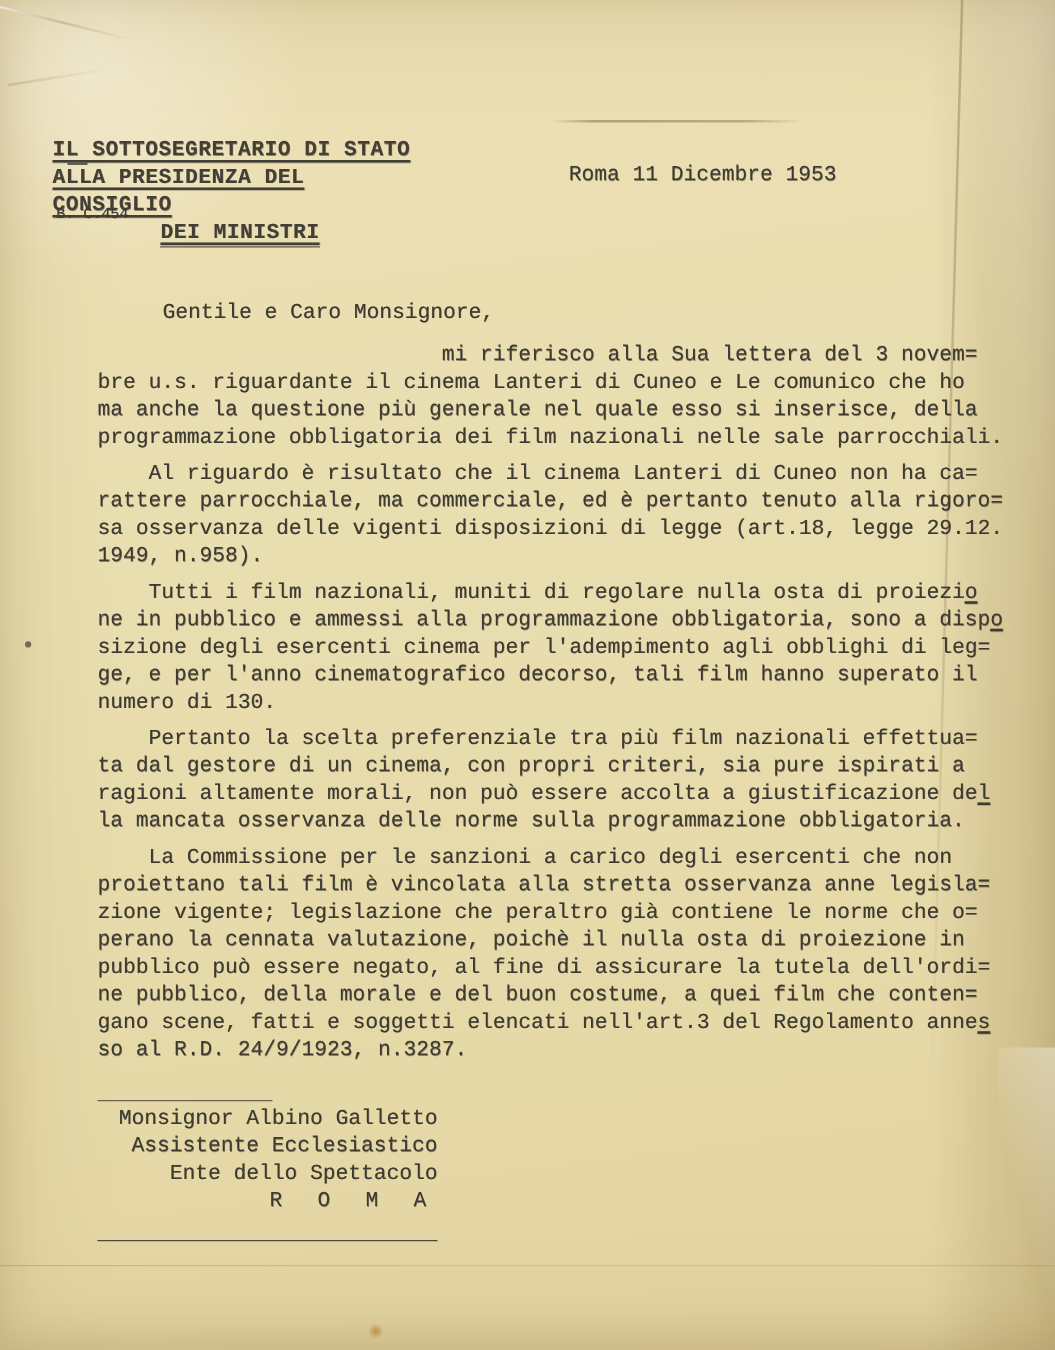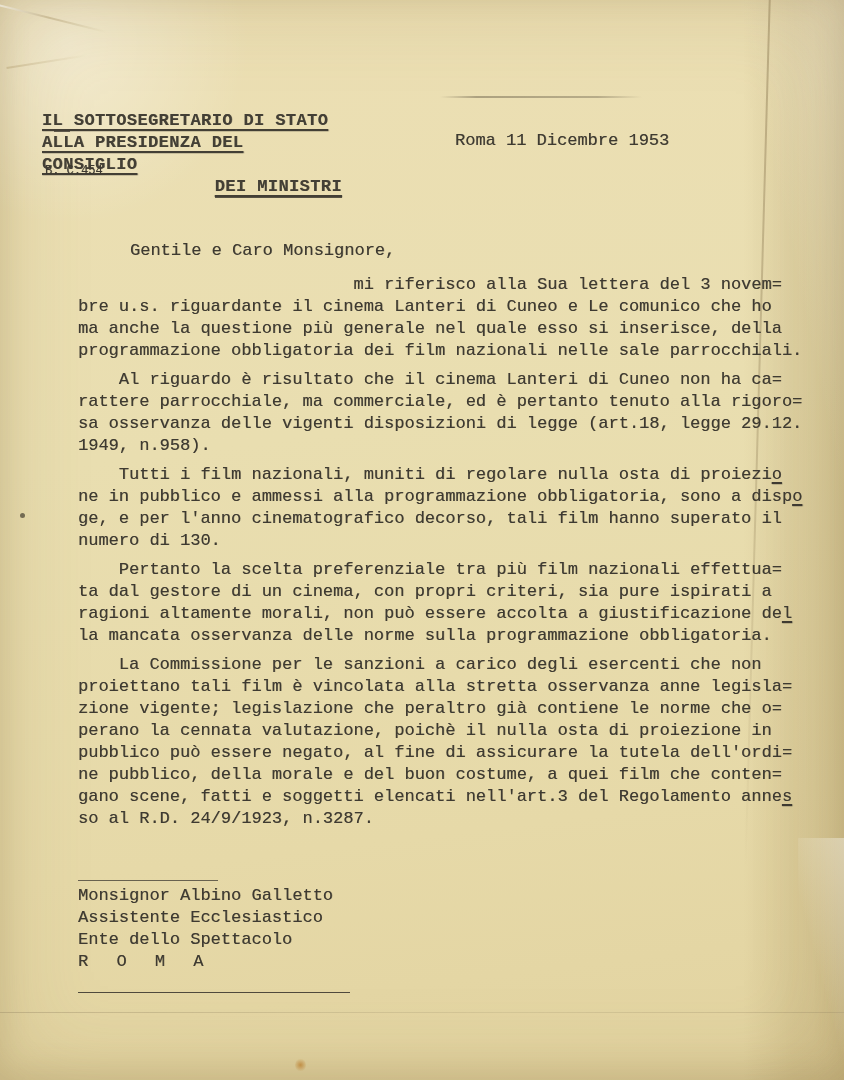--- a/index.html
+++ b/index.html
@@ -38,36 +38,36 @@
     background:linear-gradient(255deg, rgba(255,255,255,0.38), rgba(255,255,255,0) 55%); }
   .stain.dot-left{ position:absolute; left:20px; top:513px; width:5px; height:5px; border-radius:50%;
     background:#57503f; opacity:0.8; }
   .stain.bottom{ position:absolute; left:295px; top:1058px; width:11px; height:14px; border-radius:50%;
     background:radial-gradient(circle, rgba(186,125,44,0.75), rgba(186,125,44,0) 72%); }
 
   
   .letterhead{ position:absolute; left:42px; top:62px; width:300px;
     font-size:17px; line-height:22px; letter-spacing:0.4px; font-weight:bold; color:#433f35;margin-top:48px; }
   .letterhead .lh-line{ text-decoration:underline; text-underline-offset:3.5px; text-decoration-thickness:1.6px; }
-  .letterhead .lh-center{ text-align:right; }
+  .letterhead .lh-center{ text-align:center; }
   .letterhead .lh-center .lh-line{ border-bottom:1.4px solid rgba(67,63,53,0.85); padding-bottom:1px; }
   .underscore-mark{ position:absolute; left:54px; top:130px; width:16px; height:2px; background:rgba(67,63,53,0.8); }
 
   .dateline{ position:absolute; left:455px; top:131px; font-size:17px; }
   .reference{ position:absolute; left:45px; top:164px; font-size:12px; }
   .salutation{ position:absolute; left:130px; top:241px; font-size:17px; }
 
   
   .body-block{ position:absolute; left:78px; top:274px; width:745px; font-size:17px; }
   .para{ margin:0 0 7px 0; }
   .line{ white-space:pre; line-height:22px; height:22px; }
   .line .u{ text-decoration:underline; text-underline-offset:2.5px; text-decoration-thickness:1.5px; }
 
   
-  .sig-block{ position:absolute; left:78px; top:880px; font-size:17px; }
+  .sig-block{ position:absolute; left:78px; top:880px; font-size:17px;text-align:right; }
   .sig-overline{ width:140px; height:0; border-top:1.6px solid rgba(62,58,49,0.75); margin:0 0 4px 0; }
   .sig-line{ line-height:22px; height:22px; white-space:pre; }
   .roma-row{ width:272px; border-bottom:1.8px solid rgba(62,58,49,0.9); padding-bottom:19px; letter-spacing:9px; }
 </style>
 </head>
 <body>
 
 <div class="page">
 
   <div class="crease tl1"></div>
@@ -99,20 +99,21 @@
       </div>
       <div class="para">
         <div class="line"><span>    Al riguardo è risultato che il cinema Lanteri di Cuneo non ha ca=</span></div>
         <div class="line"><span>rattere parrocchiale, ma commerciale, ed è pertanto tenuto alla rigoro=</span></div>
         <div class="line"><span>sa osservanza delle vigenti disposizioni di legge (art.18, legge 29.12.</span></div>
         <div class="line"><span>1949, n.958).</span></div>
       </div>
       <div class="para">
         <div class="line"><span>    Tutti i film nazionali, muniti di regolare nulla osta di proiezi</span><span class="u">o</span></div>
         <div class="line"><span>ne in pubblico e ammessi alla programmazione obbligatoria, sono a disp</span><span class="u">o</span></div>
+        <div class="line"><span>sizione degli esercenti cinema per l'adempimento agli obblighi di leg=</span></div>
         <div class="line"><span>ge, e per l'anno cinematografico decorso, tali film hanno superato il</span></div>
         <div class="line"><span>numero di 130.</span></div>
       </div>
       <div class="para">
         <div class="line"><span>    Pertanto la scelta preferenziale tra più film nazionali effettua=</span></div>
         <div class="line"><span>ta dal gestore di un cinema, con propri criteri, sia pure ispirati a</span></div>
         <div class="line"><span>ragioni altamente morali, non può essere accolta a giustificazione de</span><span class="u">l</span></div>
         <div class="line"><span>la mancata osservanza delle norme sulla programmazione obbligatoria.</span></div>
       </div>
       <div class="para">

